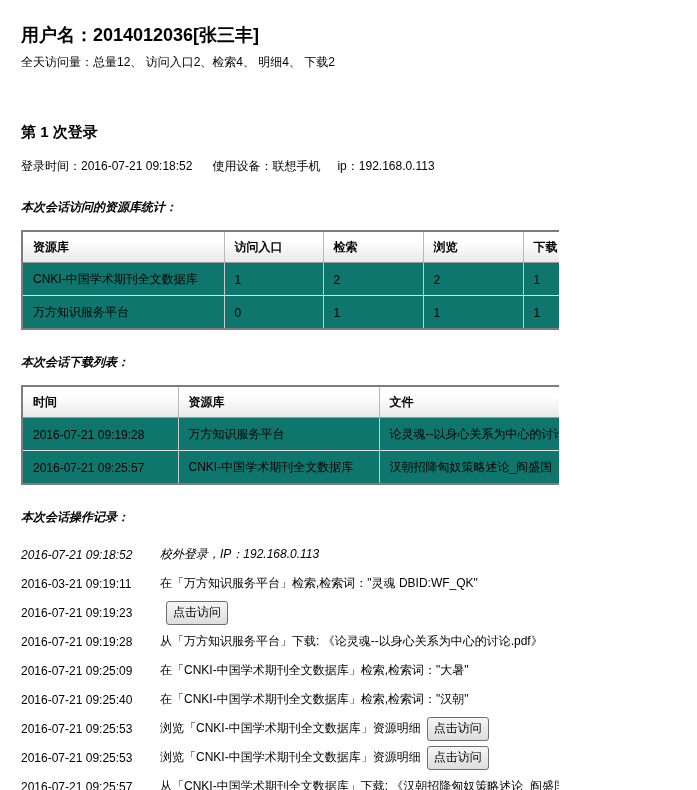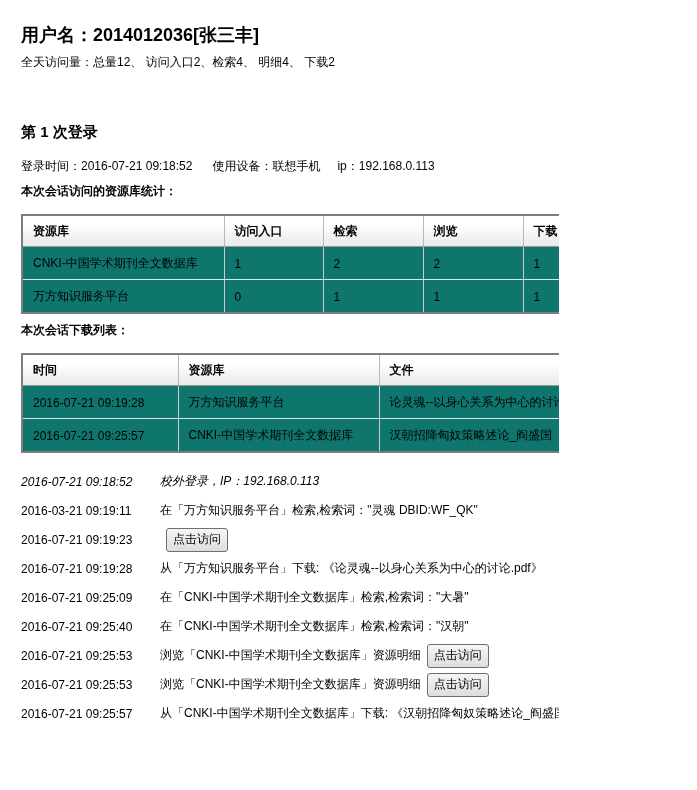--- a/index.html
+++ b/index.html
@@ -35,21 +35,22 @@
   .login-line {
     margin-top: 14px;
     font-size: 12px;
     white-space: nowrap;
   }
   .login-line .seg1 { margin-right: 20px; }
   .login-line .seg2 { margin-right: 17px; }
   .section-title {
     font-weight: bold;
     font-size: 12px;
-    margin-top: 8px;
+    margin-top: 24px;
+    font-style: italic;
   }
   table {
     border-collapse: collapse;
     table-layout: fixed;
     margin-top: 14px;
     border: 2px solid #7d7d7d;
   }
   table.stats-table { width: 606px; }
   table.downloads-table { width: 654px; }
   th {
@@ -171,20 +172,21 @@
           <td>论灵魂--以身心关系为中心的讨论.pdf</td>
         </tr>
         <tr>
           <td>2016-07-21 09:25:57</td>
           <td>CNKI-中国学术期刊全文数据库</td>
           <td>汉朝招降匈奴策略述论_阎盛国</td>
         </tr>
       </tbody>
   </table>
 
+  <div class="section-title">本次会话操作记录：</div>
 
   <div class="ops-list">
       <div class="op-line">
         <span class="op-time">2016-07-21 09:18:52</span>
         <span class="op-text">校外登录，IP：192.168.0.113</span>
       </div>
       <div class="op-line">
         <span class="op-time">2016-03-21 09:19:11</span>
         <span class="op-text">在「万方知识服务平台」检索,检索词："灵魂 DBID:WF_QK"</span>
       </div>

